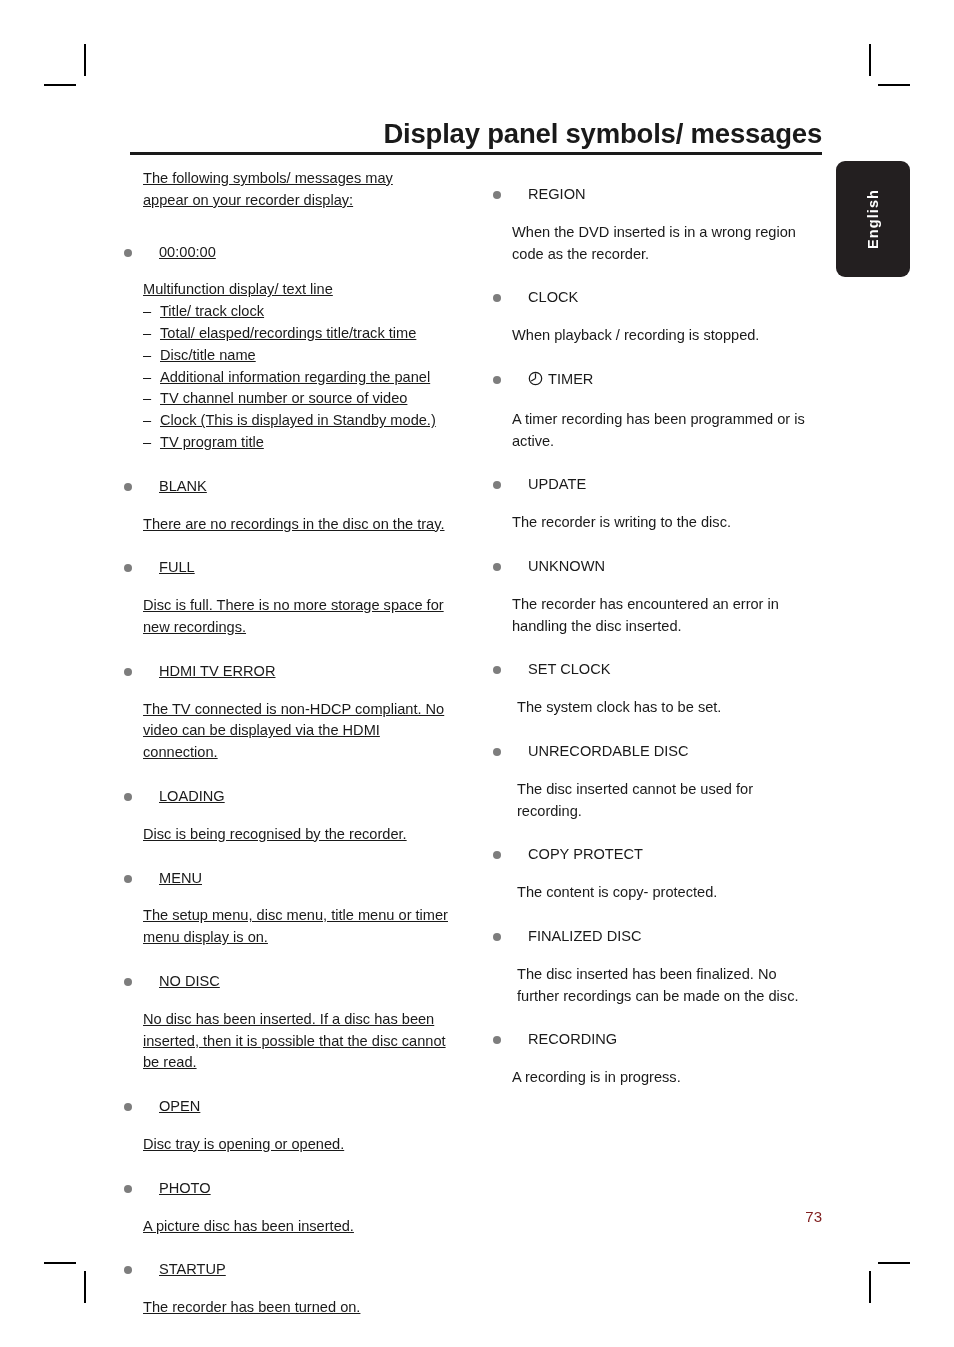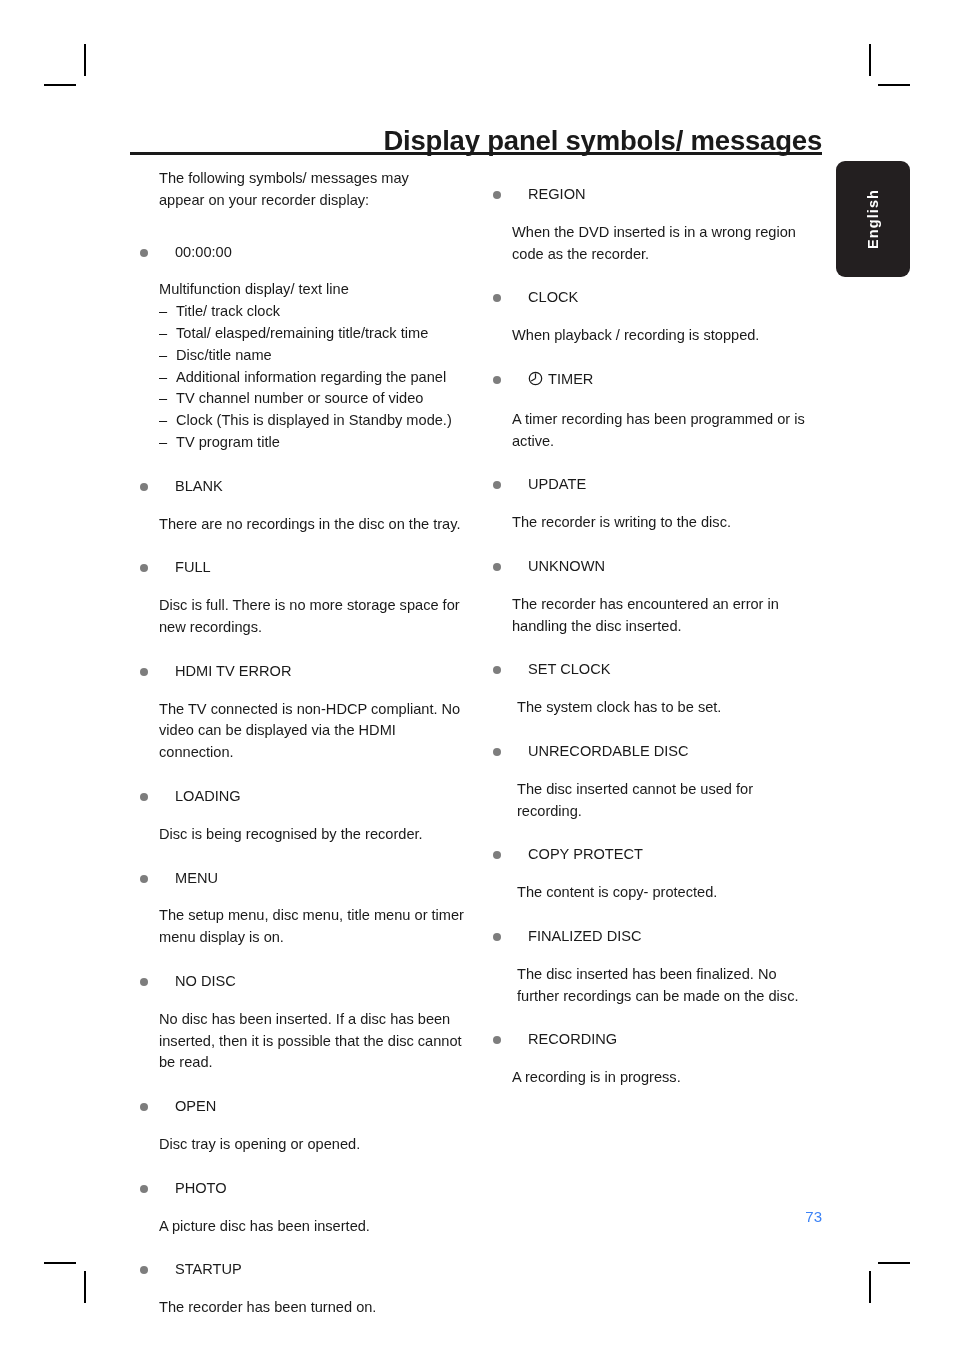--- a/index.html
+++ b/index.html
@@ -34,21 +34,21 @@
   .crop-bl-h { left: 44px;  top: 1262px; }
   .crop-bl-v { left: 84px;  top: 1271px; }
   
   .crop-br-h { left: 878px; top: 1262px; }
   .crop-br-v { left: 869px; top: 1271px; }
 
   
   .page-title {
     position: absolute;
     left: 130px;
-    top: 127px;
+    top: 120px;
     width: 692px;
     text-align: right;
     font-size: 27.5px;
     font-weight: bold;
     letter-spacing: -0.2px;
     color: #1a1a1a;
     line-height: 1.05;
   }
   .header-rule {
     position: absolute;
@@ -83,21 +83,21 @@
   }
 
   
   .col {
     position: absolute;
     top: 168px;
     font-size: 14.6px;
     line-height: 21.8px;
     color: #1a1a1a;
   }
-  .col-left  { left: 139px; width: 330px; }
+  .col-left  { left: 123px; width: 330px; text-decoration: underline; }
   .col-right { left: 492px; width: 330px; }
 
   .intro {
     margin: 0 0 30px 20px;
     width: 290px;
   }
 
   
   .entry {
     position: relative;
@@ -151,21 +151,21 @@
   }
 
   
   .page-number {
     position: absolute;
     left: 760px;
     top: 1208px;
     width: 62px;
     text-align: right;
     font-size: 15px;
-    color: #3b82f6;
+    color: #7f1d1d;
   }
 </style>
 </head>
 <body>
 
 <div class="crop v crop-tl-v"></div>
 <div class="crop h crop-tl-h"></div>
 <div class="crop v crop-tr-v"></div>
 <div class="crop h crop-tr-h"></div>
 <div class="crop h crop-bl-h"></div>
@@ -181,21 +181,21 @@
 </div>
 
 <div class="col col-left" id="col-left">
   <p class="intro">The following symbols/ messages may appear on your recorder display:</p>
 <div class="entry">
       <span class="bullet"></span>
       <p class="term">00:00:00</p>
       <p class="desc">Multifunction display/ text line</p>
       <ul class="sublist">
         <li><span class="dash">–</span><span>Title/ track clock</span></li>
-        <li><span class="dash">–</span><span>Total/ elasped/remaining title/track time</span></li>
+        <li><span class="dash">–</span><span>Total/ elasped/recordings title/track time</span></li>
         <li><span class="dash">–</span><span>Disc/title name</span></li>
         <li><span class="dash">–</span><span>Additional information regarding the panel</span></li>
         <li><span class="dash">–</span><span>TV channel number or source of video</span></li>
         <li><span class="dash">–</span><span>Clock (This is displayed in Standby mode.)</span></li>
         <li><span class="dash">–</span><span>TV program title</span></li>
       </ul>
     </div>
     <div class="entry">
       <span class="bullet"></span>
       <p class="term">BLANK</p>

